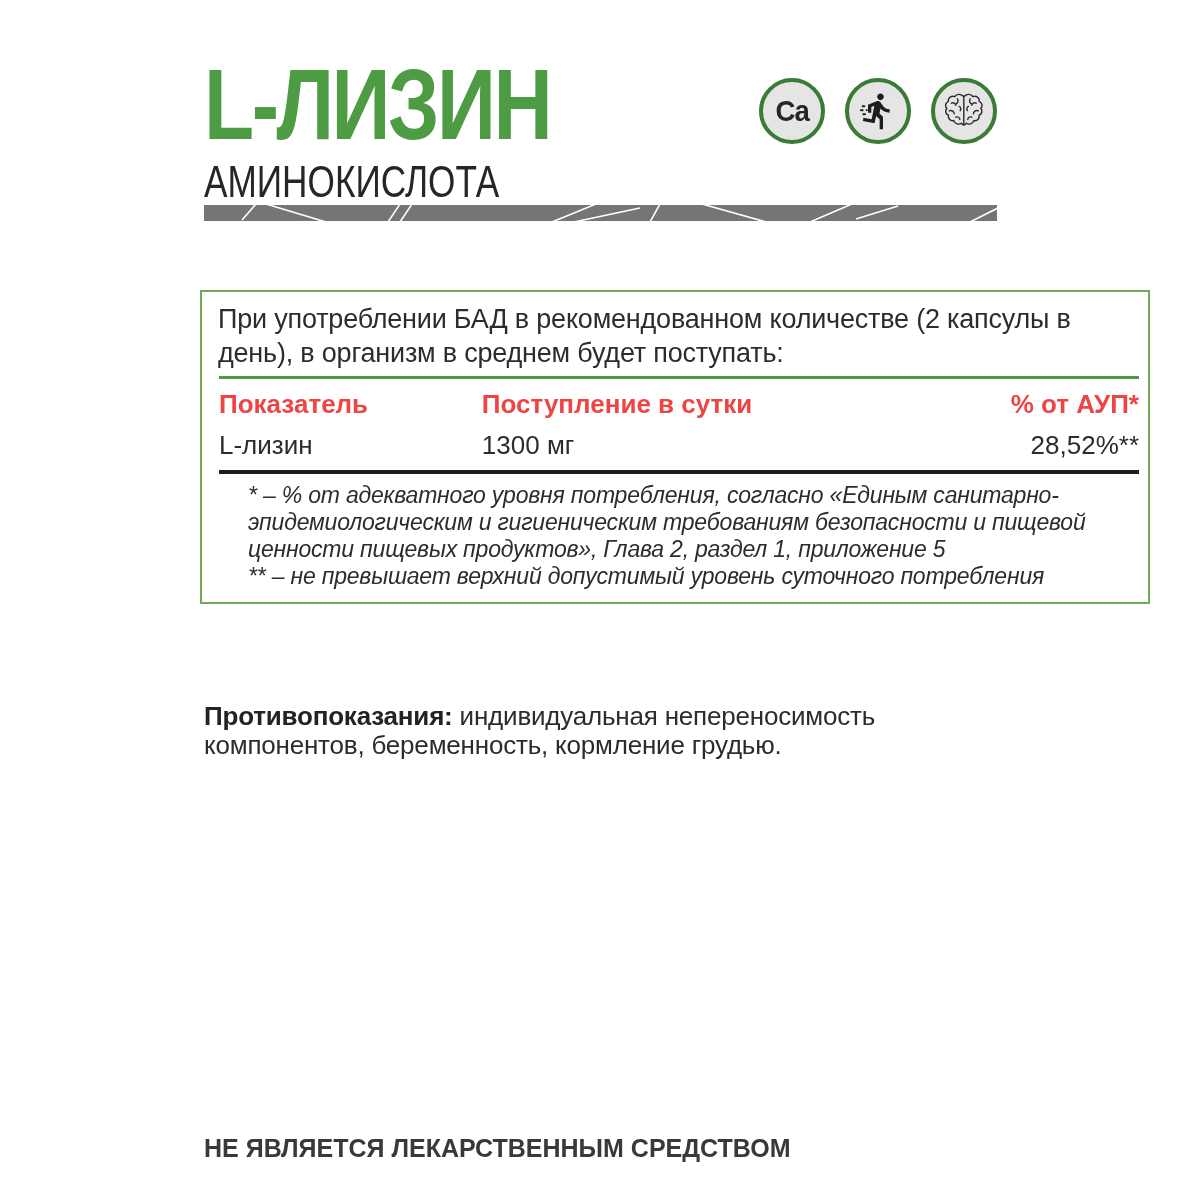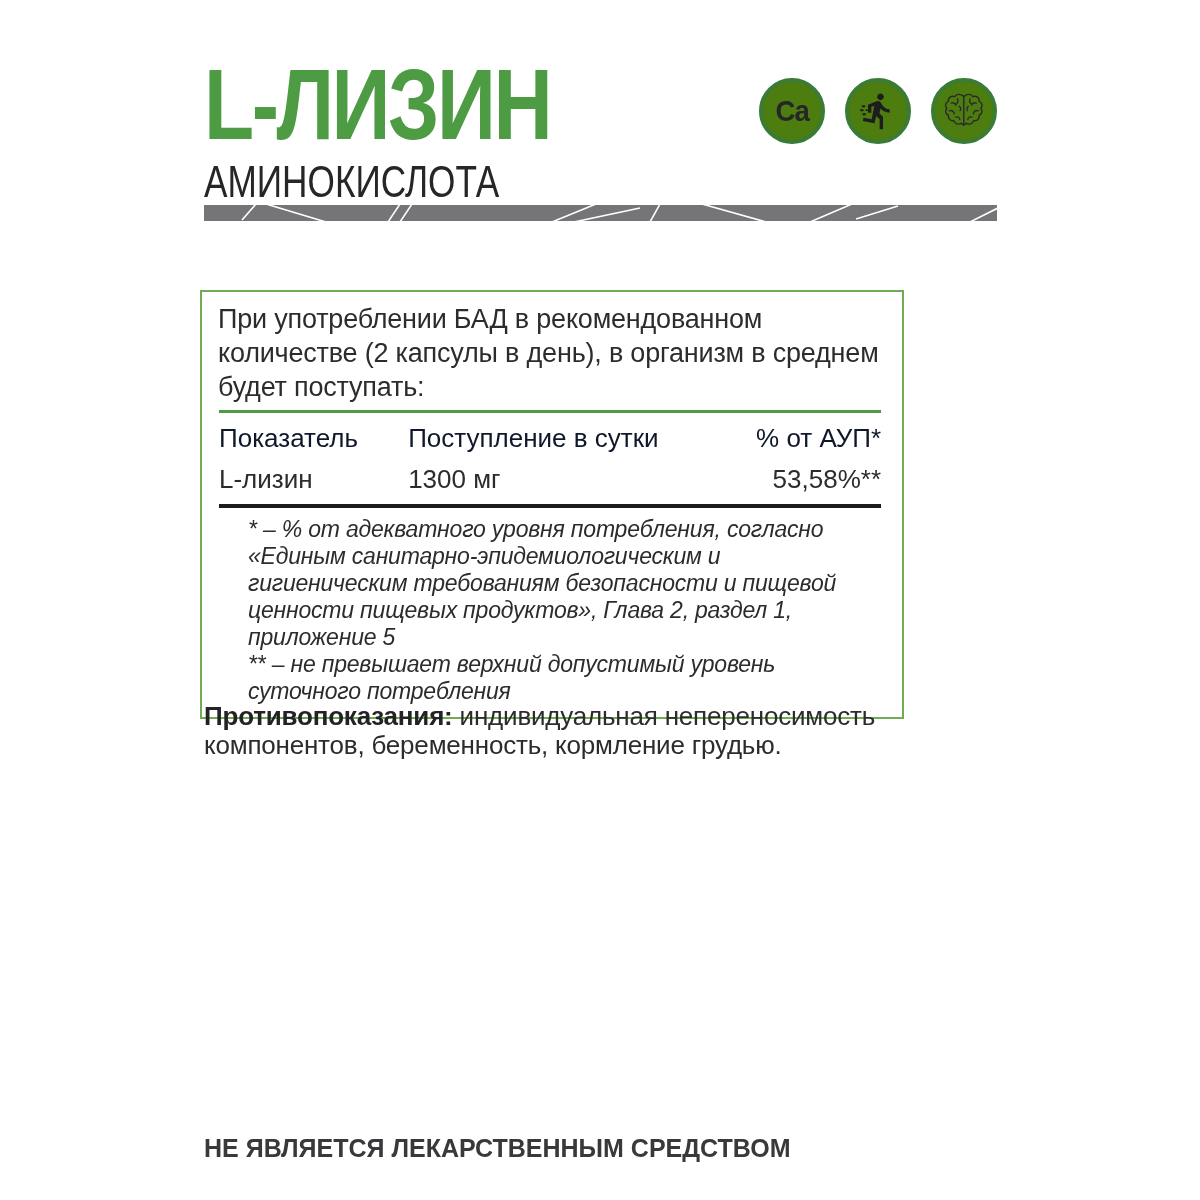--- a/index.html
+++ b/index.html
@@ -13,34 +13,34 @@
     font-size:100px;font-weight:700;line-height:1;color:#4d9b43;
     letter-spacing:-3px;transform:scaleX(.82);transform-origin:0 0;white-space:nowrap;
   }
   .subtitle{
     font-size:44px;font-weight:400;line-height:1;color:#262628;margin-top:6px;
     letter-spacing:0;transform:scaleX(.80);transform-origin:0 0;white-space:nowrap;
   }
   .badges{position:absolute;left:759px;top:78px;display:flex;gap:20px;}
   .badge{
     width:66px;height:66px;box-sizing:border-box;border:4px solid #3a7b36;border-radius:50%;
-    background:#4d7c0f;display:flex;align-items:center;justify-content:center;
+    background:#e5e5e5;display:flex;align-items:center;justify-content:center;
   }
   .badge .ca{font-size:30px;font-weight:700;color:#262628;letter-spacing:-1px;transform:scaleX(.92);}
   
   .strip{position:absolute;left:204px;top:205px;width:793px;height:16px;display:block;}
   
   .info-box{
-    position:absolute;left:200px;top:290px;width:704px;box-sizing:border-box;
-    border:2px solid #71ab52;background:#fff;padding:10px 20px 12px 16px;
+    position:absolute;left:200px;top:290px;width:950px;box-sizing:border-box;
+    border:2px solid #71ab52;background:#fff;padding:10px 8px 12px 16px;
   }
   .intro{font-size:27px;line-height:34px;color:#2c2c2e;letter-spacing:-0.2px;}
   .line-green{height:3px;background:#4d9b43;margin:6px 1px 10px 1px;}
   .ntable{display:grid;grid-template-columns:1fr 1.5fr 1fr;row-gap:11px;margin:0 1px;}
-  .ntable .th{font-weight:400;font-size:26px;line-height:30px;color:#0f172a;}
+  .ntable .th{font-weight:700;font-size:26px;line-height:30px;color:#ef4444;}
   .ntable .td{font-size:26px;line-height:30px;color:#2c2c2e;}
   .ntable .c2{}
   .ntable .c3{text-align:right;}
   .line-black{height:4px;background:#1c1c1c;margin:10px 1px 8px 1px;}
   .footnote{font-style:italic;font-size:23px;line-height:27px;color:#2c2c2e;letter-spacing:-0.2px;margin-left:30px;}
   
   .body-text{position:absolute;left:204px;top:702px;width:800px;}
   .body-text p{margin:0;font-size:26px;line-height:29px;color:#2c2c2e;letter-spacing:-0.2px;}
   .body-text b{font-weight:700;color:#232325;}
   
@@ -110,21 +110,21 @@
 
   <div class="info-box">
     <div class="intro">При употреблении БАД в рекомендованном количестве (2 капсулы в день), в организм в среднем будет поступать:</div>
     <div class="line-green"></div>
     <div class="ntable">
       <div class="th c1">Показатель</div>
       <div class="th c2">Поступление в сутки</div>
       <div class="th c3">% от АУП*</div>
       <div class="td c1">L-лизин</div>
       <div class="td c2">1300 мг</div>
-      <div class="td c3">53,58%**</div>
+      <div class="td c3">28,52%**</div>
     </div>
     <div class="line-black"></div>
     <div class="footnote">* – % от адекватного уровня потребления, согласно «Единым санитарно-эпидемиологическим и гигиеническим требованиям безопасности и пищевой ценности пищевых продуктов», Глава 2, раздел 1, приложение 5</div>
     <div class="footnote">** – не превышает верхний допустимый уровень суточного потребления</div>
   </div>
 
   <div class="body-text">
     <p><b>Противопоказания:</b><span> индивидуальная непереносимость компонентов, беременность, кормление грудью.</span></p>
   </div>
 

